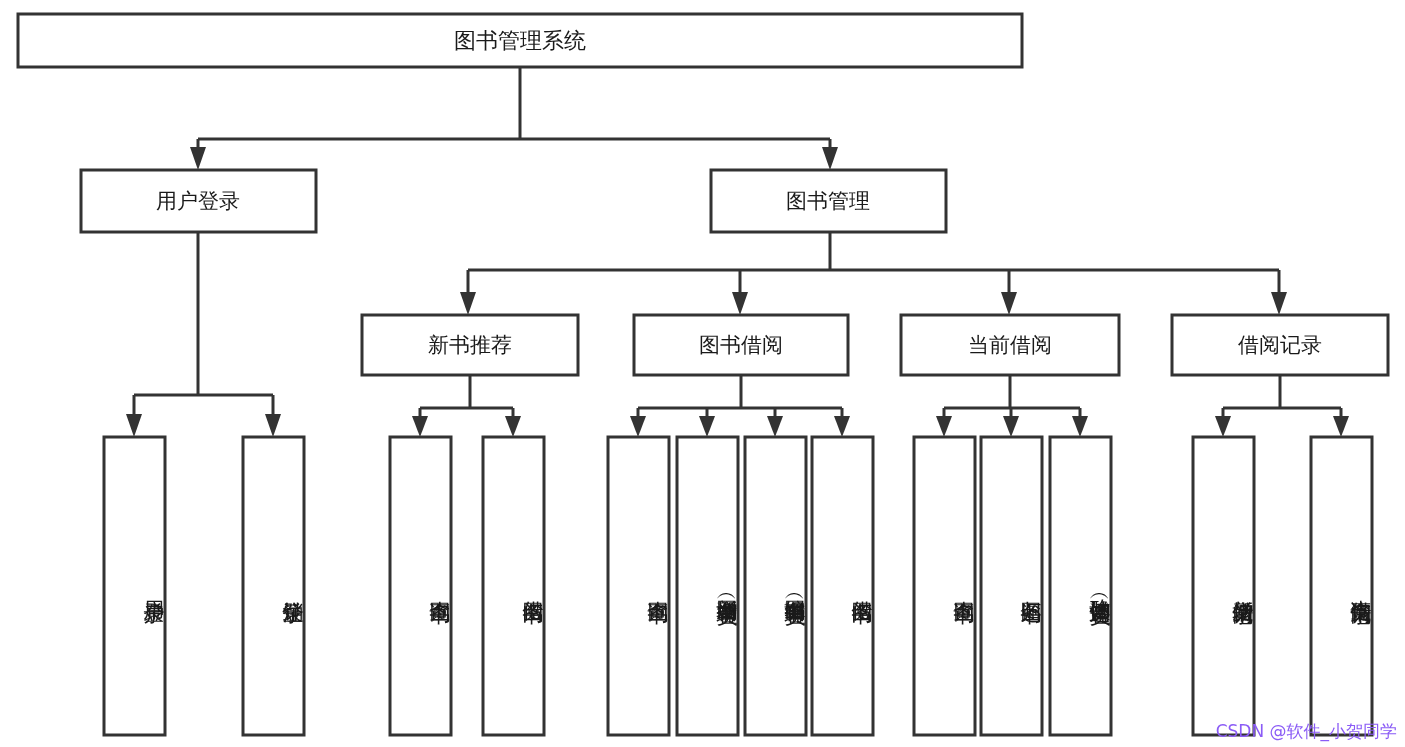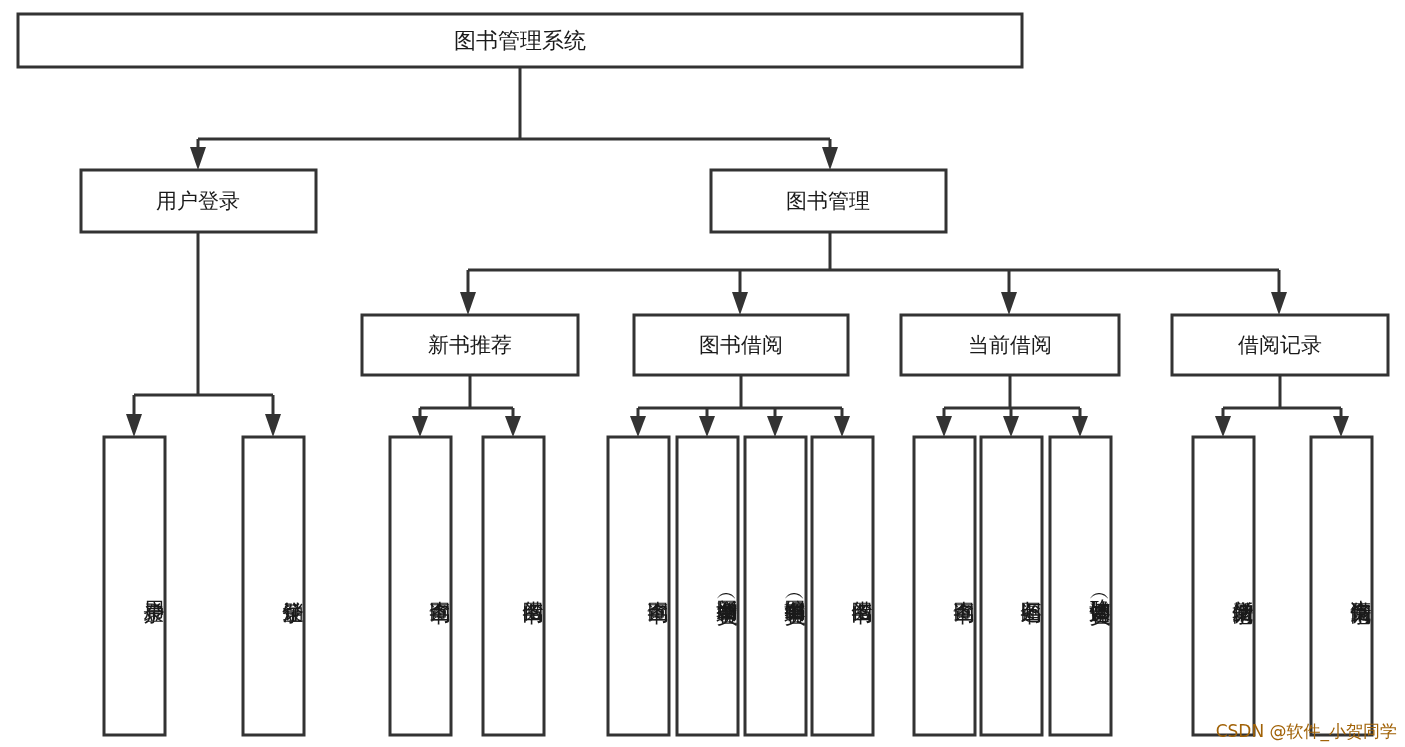--- a/index.html
+++ b/index.html
@@ -66,21 +66,21 @@
     white-space: nowrap;
     text-align: center;
     pointer-events: none;
   }
   .watermark {
     position: absolute;
     right: 8px;
     bottom: 4px;
     font-family: "DejaVu Sans", "Liberation Sans", sans-serif;
     font-size: 17px;
-    color: #a16207;
+    color: #8b5cf6;
     white-space: nowrap;
     pointer-events: none;
   }
 </style>
 </head>
 <body>
 
 <div id="diagram-root">
 
   <svg class="diagram-canvas" viewBox="0 0 1405 747" xmlns="http://www.w3.org/2000/svg">

